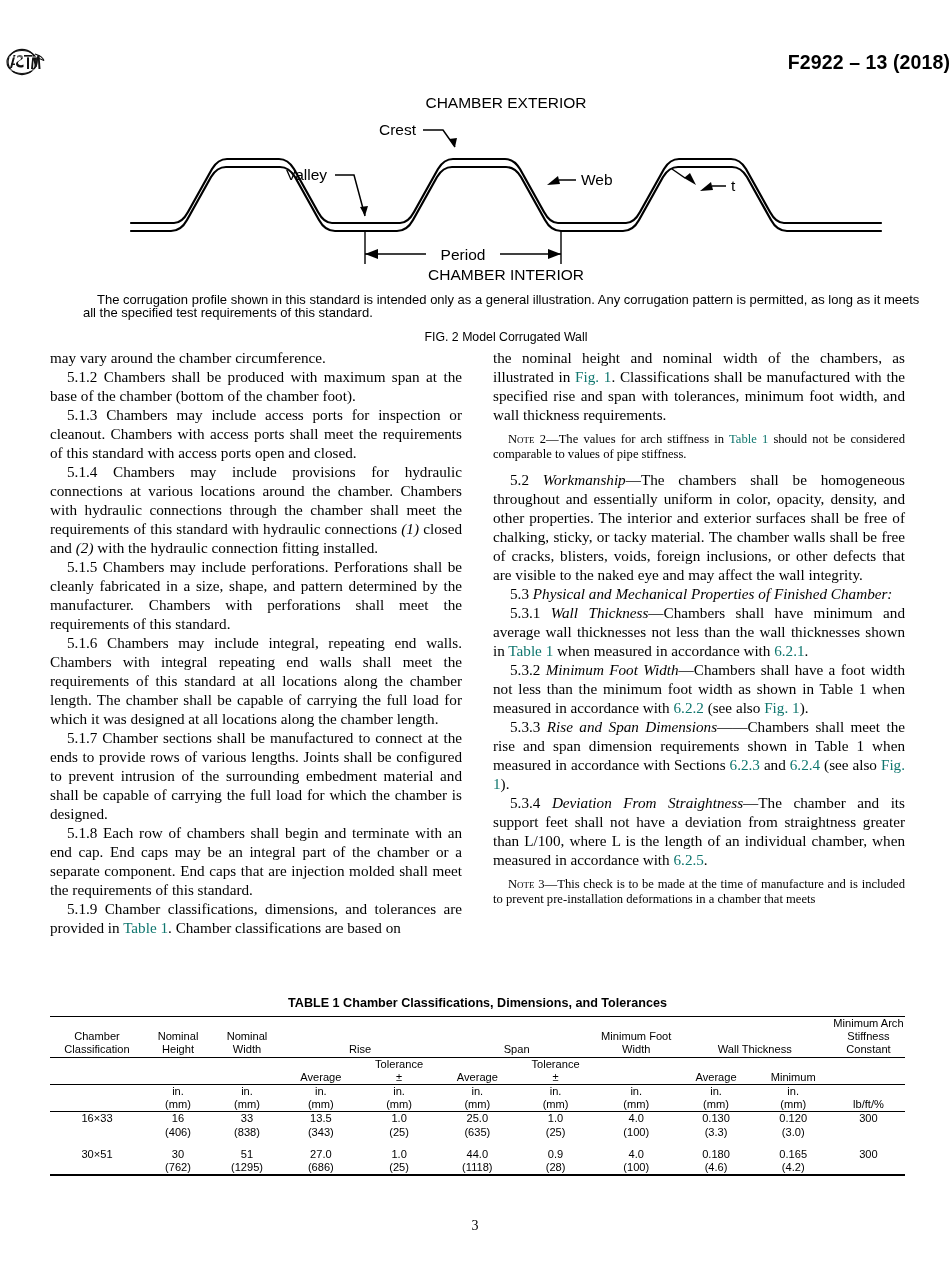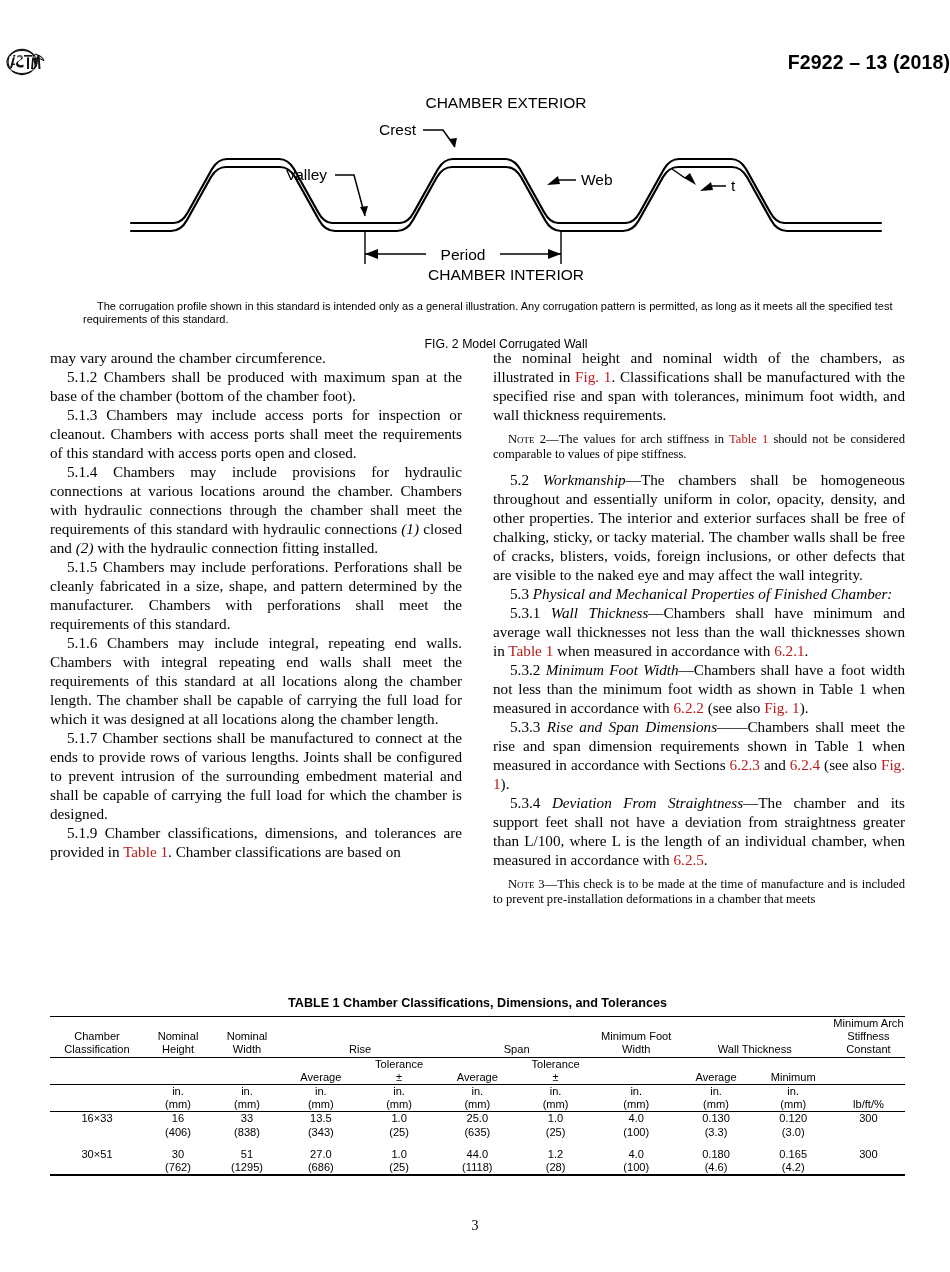--- a/index.html
+++ b/index.html
@@ -54,23 +54,23 @@
     left: 5px;
     width: 950px;
     padding-left: 26px;
   }
   .figure-svg-wrap {
     width: 950px;
     display: flex;
     justify-content: center;
   }
   .fig-note {
-    margin: 18px 52px 0 52px;
+    margin: 11px 52px 0 52px;
     font-family: "Liberation Sans", "DejaVu Sans", sans-serif;
-    font-size: 11px;
+    font-size: 13px;
     line-height: 13.4px;
     text-align: left;
     text-indent: 14px;
   }
   .fig-caption {
     margin-top: 10px;
     text-align: center;
     font-family: "Liberation Sans", "DejaVu Sans", sans-serif;
     font-weight: normal;
     font-size: 12.3px;
@@ -106,21 +106,21 @@
     text-align: justify;
     text-indent: 15px;
   }
   p.note + p.body.indent { margin-top: 7px; }
   p.body + p.note { margin-top: 8px; }
 
   .nt {
     font-variant: small-caps;
     font-size: 12.6px;
   }
-  .lnk { color: #b91c1c; }
+  .lnk { color: #0f766e; }
   .it  { font-style: italic; }
 
   
   .table-block {
     position: absolute;
     top: 996px;
     left: 50px;
     width: 855px;
   }
   .table-title {
@@ -328,20 +328,21 @@
       <p class="body indent">5.1.3 Chambers may include access ports for inspection or cleanout. Chambers with access ports shall meet the requirements of this standard with access ports open and closed.</p>
 
       <p class="body indent"><span>5.1.4 Chambers may include provisions for hydraulic connections at various locations around the chamber. Chambers with hydraulic connections through the chamber shall meet the requirements of this standard with hydraulic connections </span><span class="it">(1)</span><span> closed and </span><span class="it">(2)</span><span> with the hydraulic connection fitting installed.</span></p>
 
       <p class="body indent">5.1.5 Chambers may include perforations. Perforations shall be cleanly fabricated in a size, shape, and pattern determined by the manufacturer. Chambers with perforations shall meet the requirements of this standard.</p>
 
       <p class="body indent">5.1.6  Chambers may include integral, repeating end walls. Chambers with integral repeating end walls shall meet the requirements of this standard at all locations along the chamber length. The chamber shall be capable of carrying the full load for which it was designed at all locations along the chamber length.</p>
 
       <p class="body indent">5.1.7 Chamber sections shall be manufactured to connect at the ends to provide rows of various lengths. Joints shall be configured to prevent intrusion of the surrounding embedment material and shall be capable of carrying the full load for which the chamber is designed.</p>
 
+      <p class="body indent">5.1.8 Each row of chambers shall begin and terminate with an end cap. End caps may be an integral part of the chamber or a separate component. End caps that are injection molded shall meet the requirements of this standard.</p>
 
       <p class="body indent"><span>5.1.9 Chamber classifications, dimensions, and tolerances are provided in </span><span class="lnk">Table 1</span><span>. Chamber classifications are based on</span></p>
 
     </div>
 
     <div class="col">
 
       <p class="body"><span>the nominal height and nominal width of the chambers, as illustrated in </span><span class="lnk">Fig. 1</span><span>. Classifications shall be manufactured with the specified rise and span with tolerances, minimum foot width, and wall thickness requirements.</span></p>
 
       <p class="note"><span class="nt">Note</span><span> 2—The values for arch stiffness in </span><span class="lnk">Table 1</span><span> should not be considered comparable to values of pipe stiffness.</span></p>
@@ -453,21 +454,21 @@
         <td colspan="11"></td>
       </tr>
 
       <tr class="data-row">
         <td>30×51</td>
         <td>30</td>
         <td>51</td>
         <td>27.0</td>
         <td>1.0</td>
         <td>44.0</td>
-        <td>1.2</td>
+        <td>0.9</td>
         <td>4.0</td>
         <td>0.180</td>
         <td>0.165</td>
         <td>300</td>
       </tr>
 
       <tr class="data-row2 rule-bottom">
         <td></td>
         <td>(762)</td>
         <td>(1295)</td>

